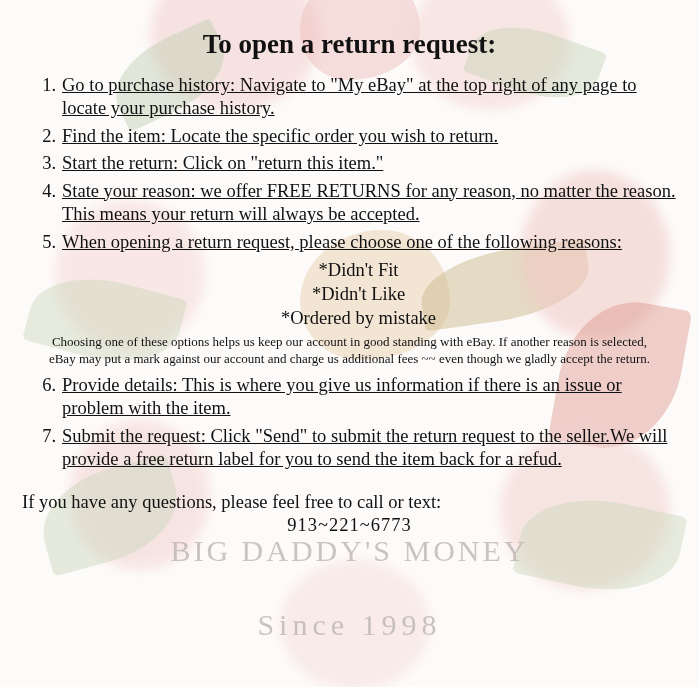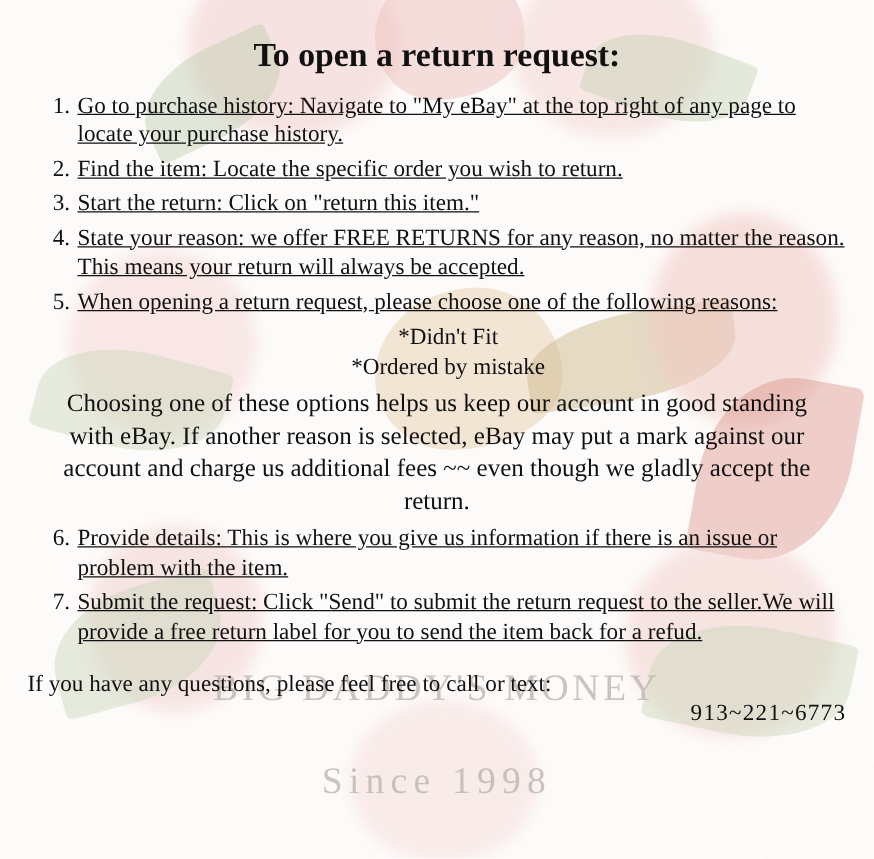--- a/index.html
+++ b/index.html
@@ -114,35 +114,35 @@
     list-style: none;
     text-align: center;
   }
   .reason-list li {
     font-size: 18.5px;
     line-height: 1.3;
     padding-left: 18px;
   }
 
   .para {
-    font-size: 20px;
+    font-size: 13px;
     line-height: 1.3;
     text-align: center;
     margin: 2px 18px 6px 18px;
   }
 
   .closing {
     font-size: 18.5px;
     line-height: 1.35;
     text-align: left;
     margin-top: 18px;
   }
   .phone {
     font-size: 18.5px;
-    text-align: right;
+    text-align: center;
     letter-spacing: 1px;
   }
 </style>
 </head>
 <body>
 
 <div id="page">
 
   <div class="bg-art">
     <div class="blob" style="left:150px; top:-40px; width:170px; height:150px; background:#f1cfcc;"></div>
@@ -194,20 +194,21 @@
         <span class="step-text">State your reason: we offer FREE RETURNS for any reason, no matter the reason. This means your return will always be accepted.</span>
       </li>
       <li>
         <span class="num">5.</span>
         <span class="step-text">When opening a return request, please choose one of the following reasons:</span>
       </li>
     </ol>
 
     <ul class="reason-list">
       <li>*Didn't Fit</li>
+      <li>*Didn't Like</li>
       <li>*Ordered by mistake</li>
     </ul>
 
     <div class="para">Choosing one of these options helps us keep our account in good standing with eBay. If another reason is selected, eBay may put a mark against our account and charge us additional fees ~~ even though we gladly accept the return.</div>
 
     <ol class="steps">
       <li>
         <span class="num">6.</span>
         <span class="step-text">Provide details: This is where you give us information if there is an issue or problem with the item.</span>
       </li>

